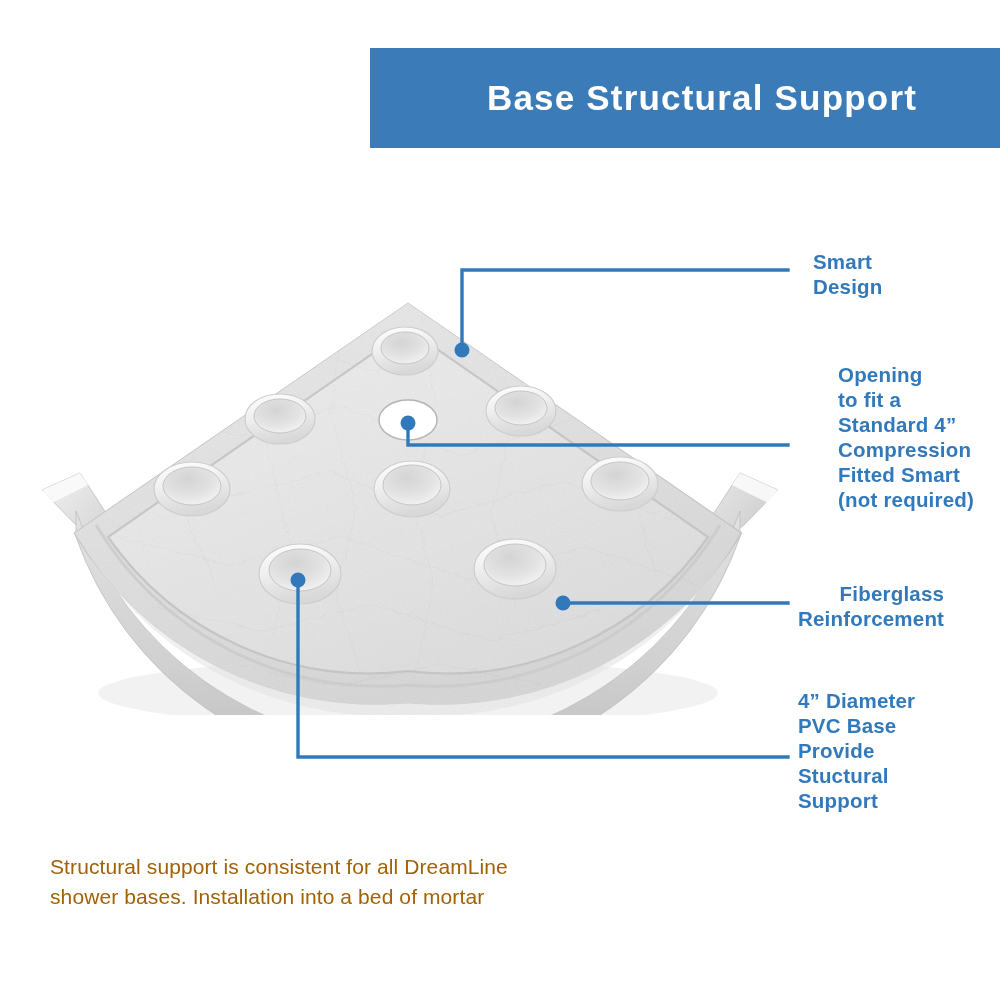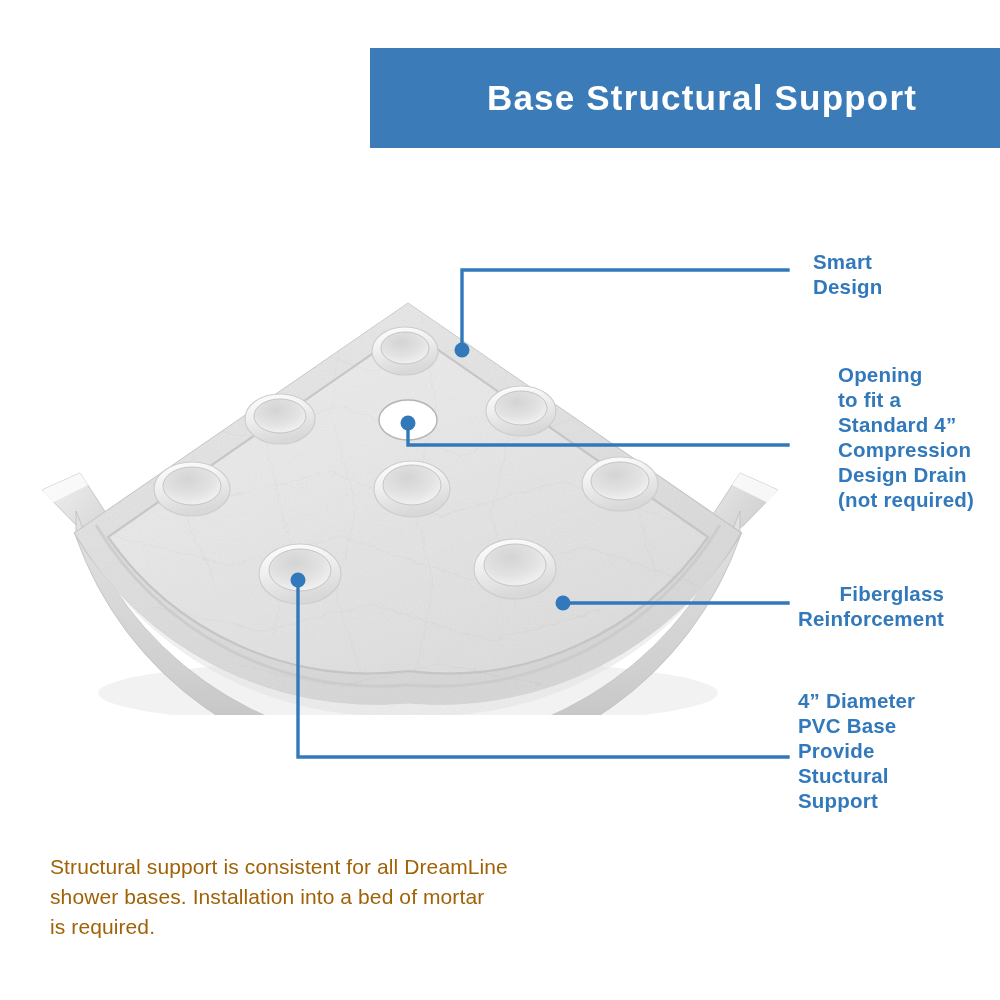--- a/index.html
+++ b/index.html
@@ -271,36 +271,35 @@
   <div class="callout" id="callout-smart-design">
     <span class="line">Smart</span>
     <span class="line">Design</span>
   </div>
 
   <div class="callout" id="callout-drain-opening">
     <span class="line">Opening</span>
     <span class="line">to fit a</span>
     <span class="line">Standard 4”</span>
     <span class="line">Compression</span>
-    <span class="line">Design Drain</span>
+    <span class="line">Fitted Smart</span>
     <span class="line">(not required)</span>
   </div>
 
   <div class="callout" id="callout-fiberglass">
     <span class="line">Fiberglass</span>
     <span class="line">Reinforcement</span>
   </div>
 
   <div class="callout" id="callout-pvc-rings">
     <span class="line">4” Diameter</span>
     <span class="line">PVC Base</span>
     <span class="line">Provide</span>
     <span class="line">Stuctural</span>
     <span class="line">Support</span>
   </div>
 
   <div id="footer-note">
     <span class="line">Structural support is consistent for all DreamLine</span>
     <span class="line">shower bases. Installation into a bed of mortar</span>
-    <span class="line">is required.</span>
   </div>
 
 </div>
 
 </body></html>

